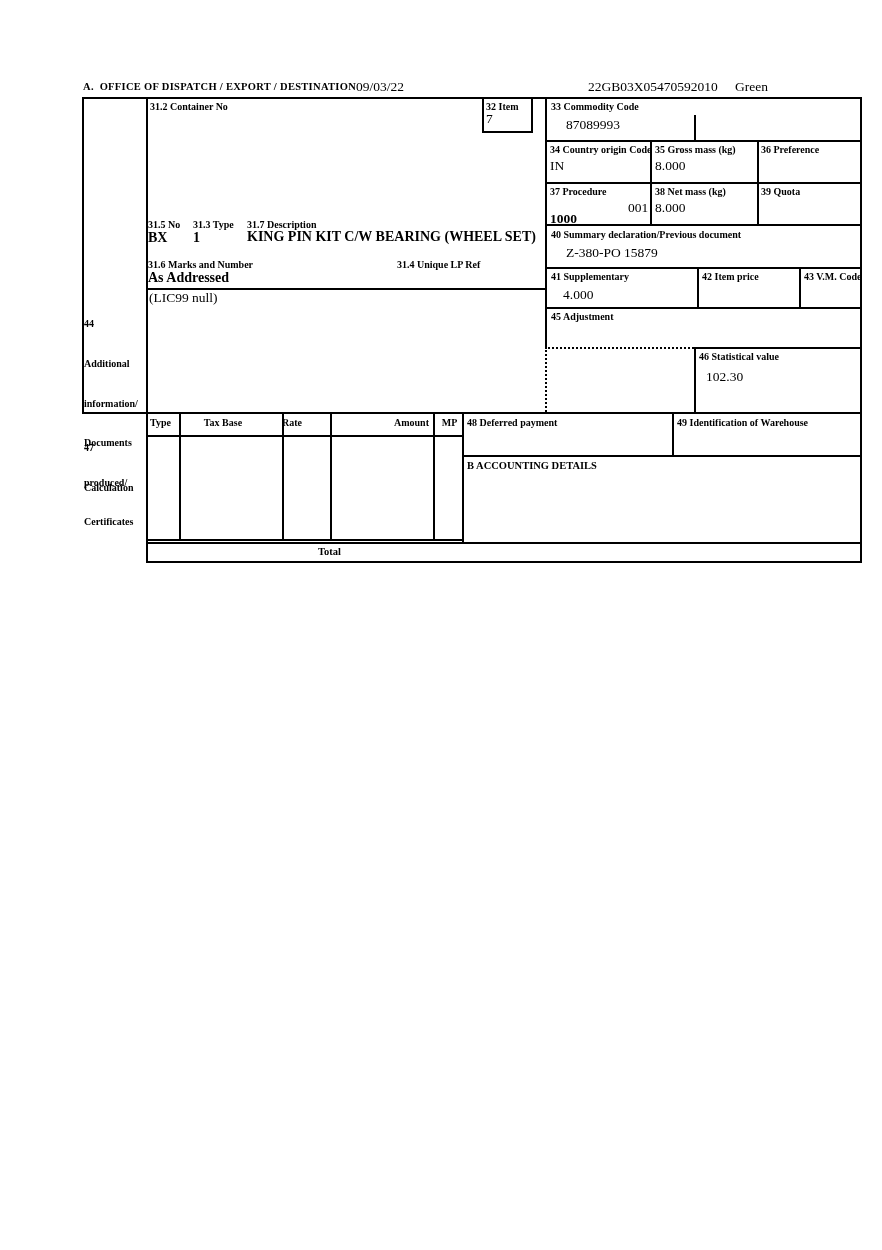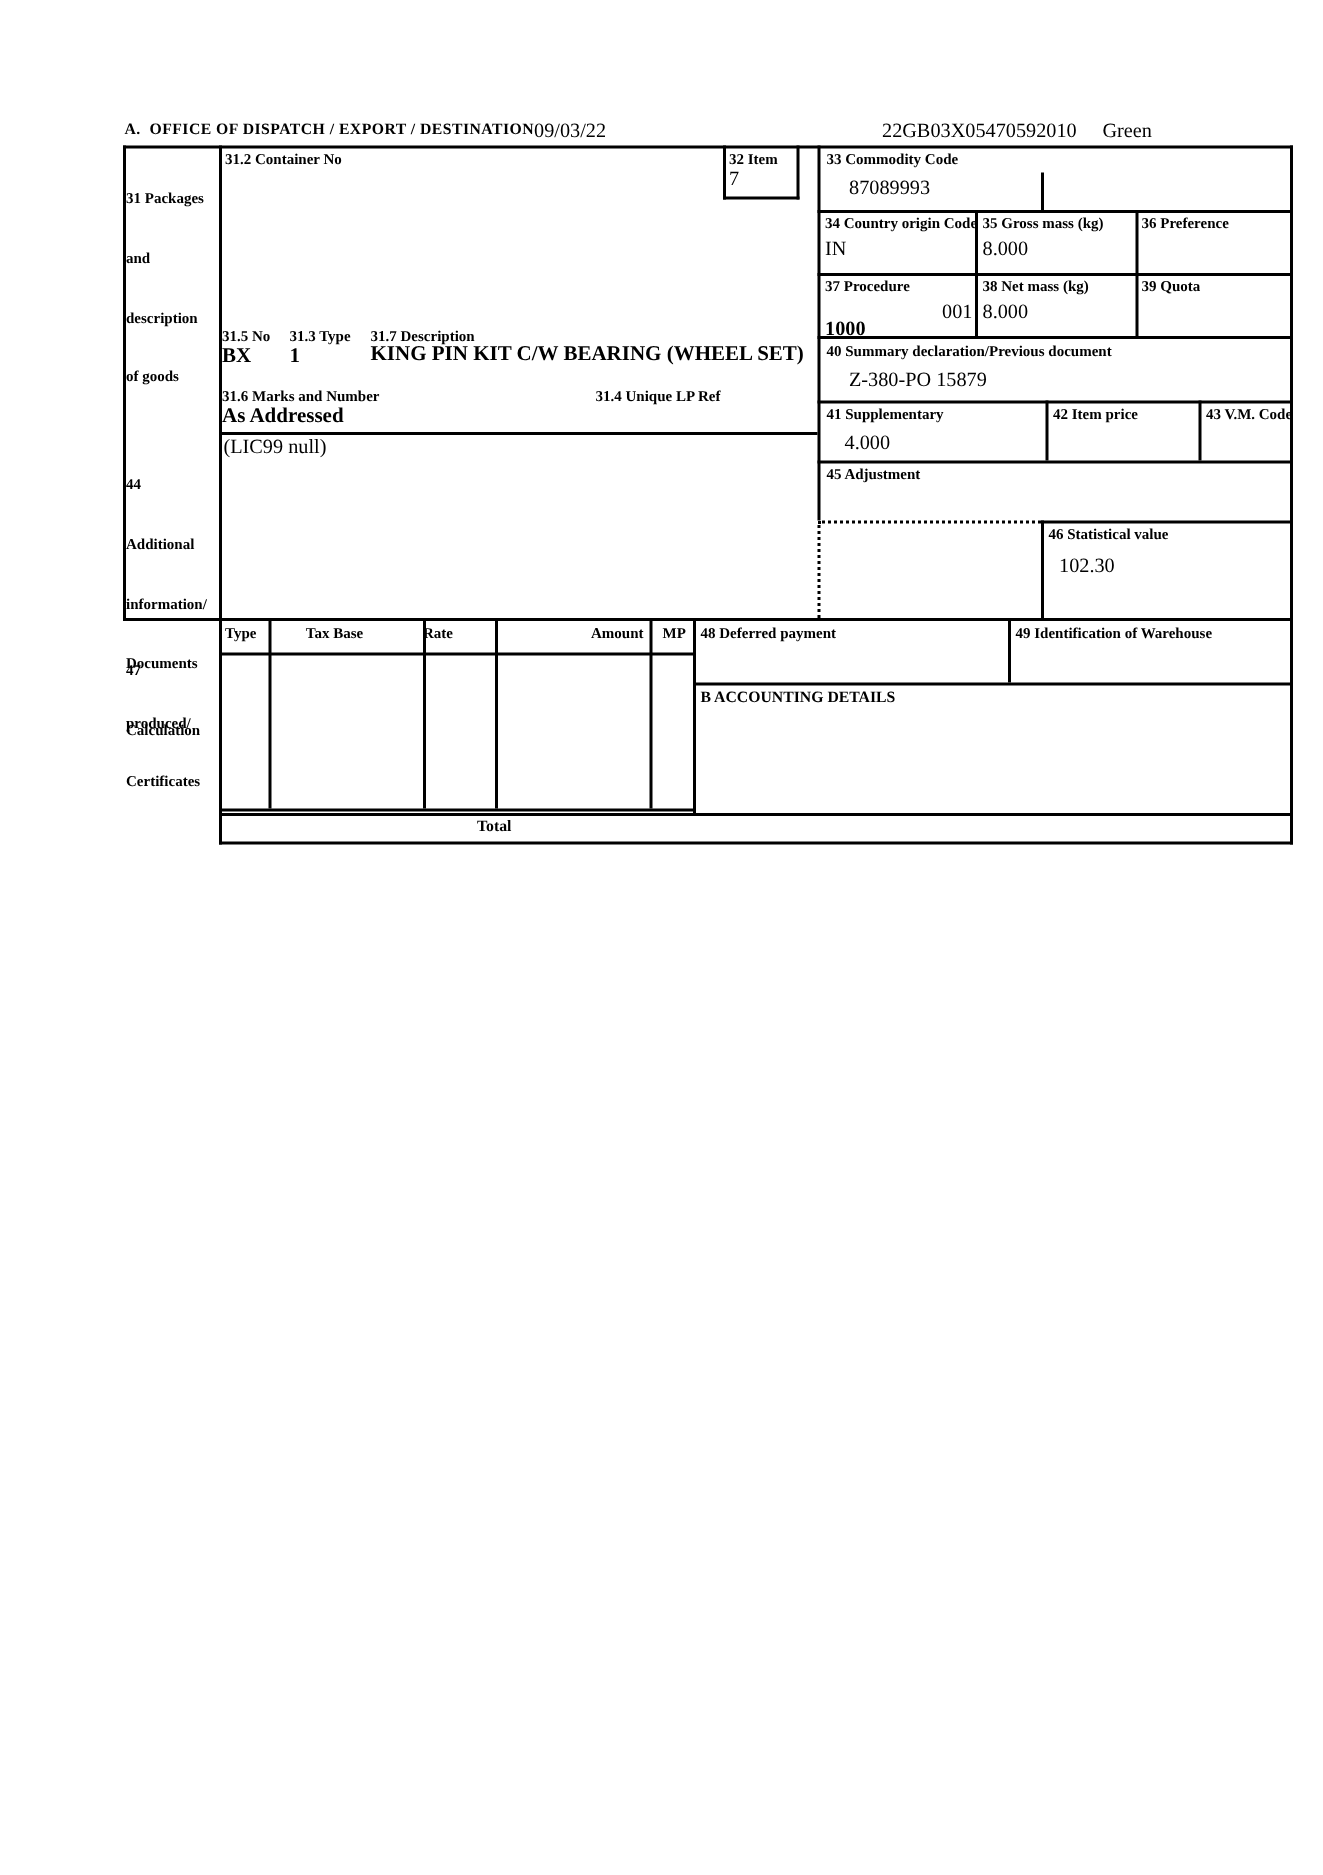--- a/index.html
+++ b/index.html
@@ -59,26 +59,20 @@
   <div class="vl" style="left:697px;top:267px;height:40px;"></div>
   <div class="vl" style="left:799px;top:267px;height:40px;"></div>
   <div class="vl" style="left:694px;top:347px;height:65px;"></div>
   <div class="vl" style="left:179px;top:412px;height:127px;"></div>
   <div class="vl" style="left:282px;top:412px;height:127px;"></div>
   <div class="vl" style="left:330px;top:412px;height:127px;"></div>
   <div class="vl" style="left:433px;top:412px;height:127px;"></div>
   <div class="vl" style="left:462px;top:412px;height:130px;"></div>
   <div class="vl" style="left:672px;top:412px;height:43px;"></div>
 
-  <div class="t lbl-stack" style="left:84px;top:100px;">
-    <div>31 Packages</div>
-    <div>and</div>
-    <div>description</div>
-    <div>of goods</div>
-  </div>
 
   <span class="t lbl" style="left:150px;top:101px;">31.2 Container No</span>
   <span class="t lbl" style="left:486px;top:101px;">32 Item</span>
   <span class="t val" style="left:486px;top:112px;">7</span>
 
   <span class="t lbl" style="left:148px;top:219px;">31.5 No</span>
   <span class="t lbl" style="left:193px;top:219px;">31.3 Type</span>
   <span class="t lbl" style="left:247px;top:219px;">31.7 Description</span>
   <span class="t valb" style="left:148px;top:230px;">BX</span>
   <span class="t valb" style="left:193px;top:230px;">1</span>

